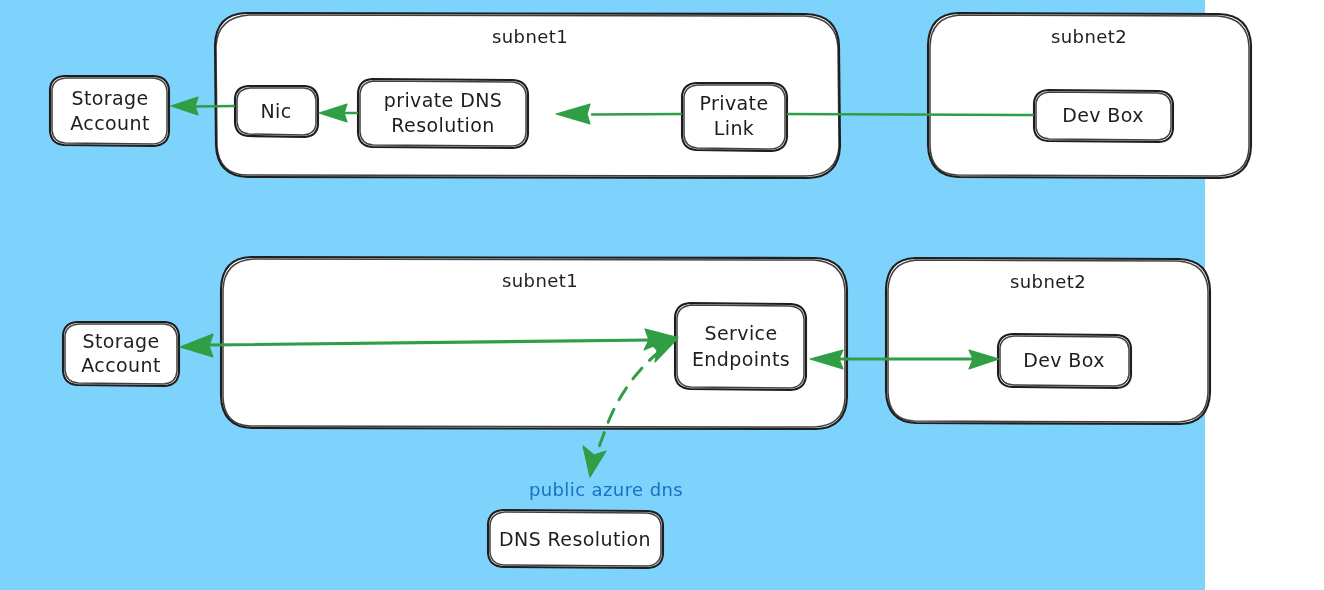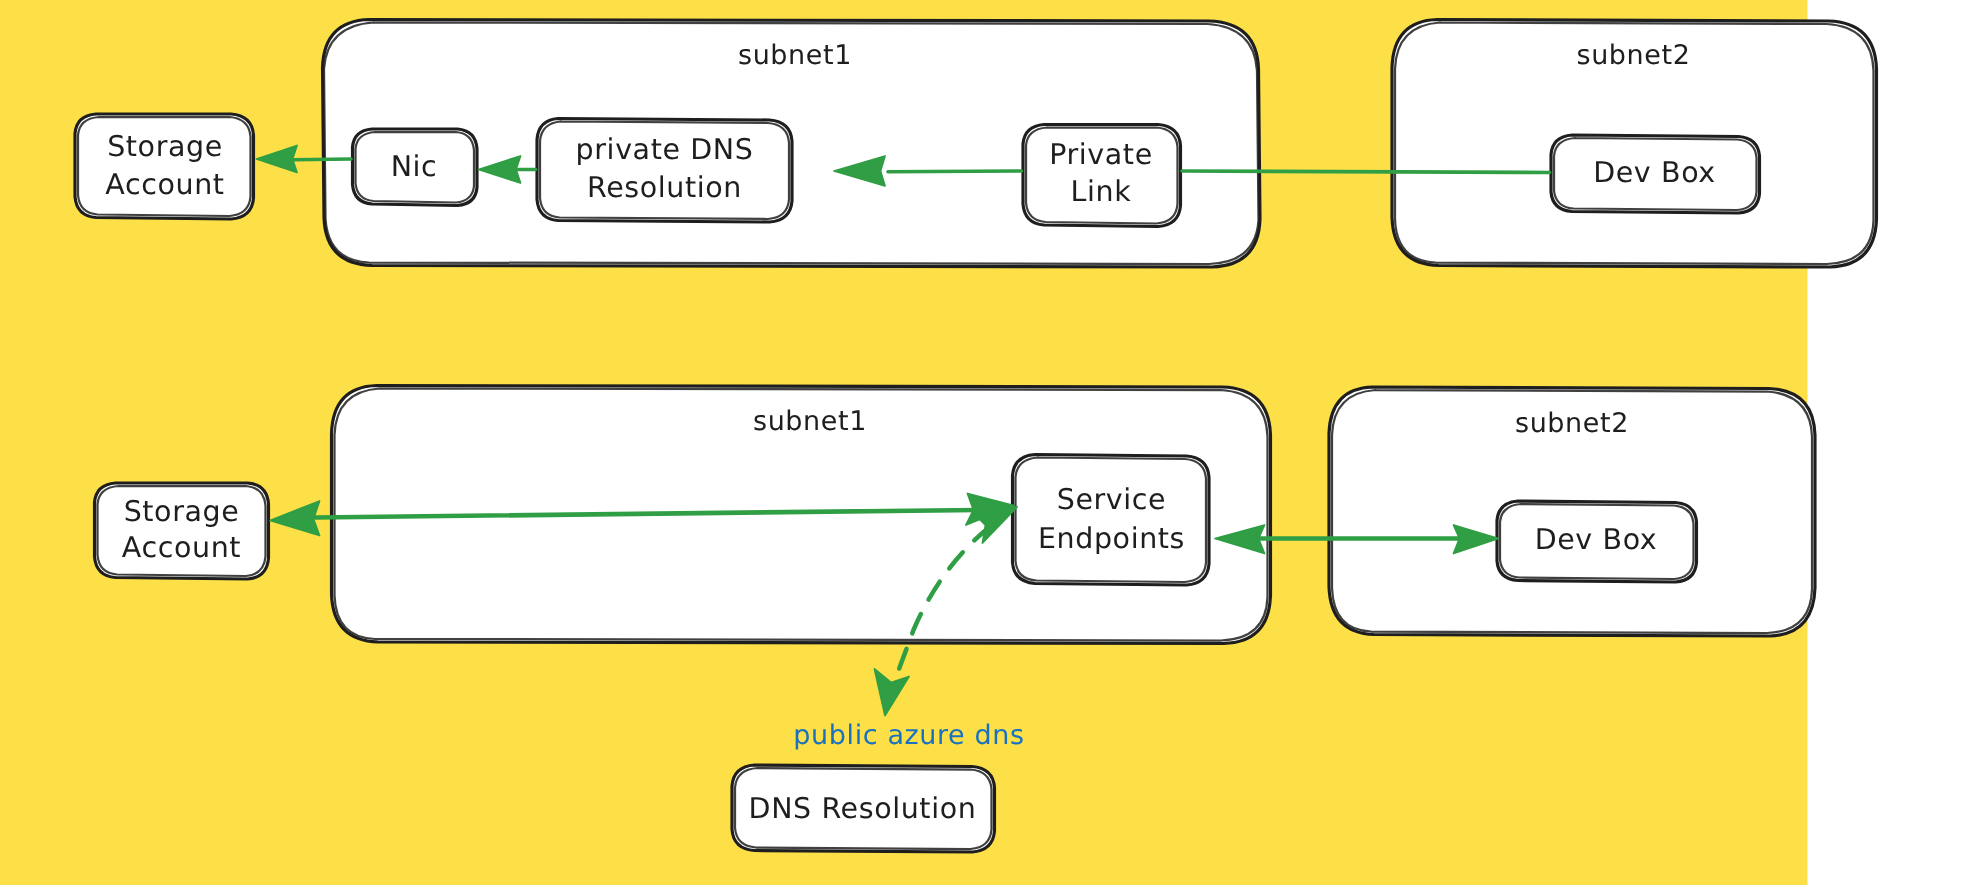--- a/index.html
+++ b/index.html
@@ -10,21 +10,21 @@
   body {
     width: 1324px;
     height: 590px;
     overflow: hidden;
     font-family: "DejaVu Sans", sans-serif;
   }
   #diagram-root {
     position: relative;
     width: 1205px;
     height: 590px;
-    background: #fde047;
+    background: #7dd3fc;
   }
   svg#scene {
     display: block;
     width: 1324px;
     height: 590px;
   }
   .sketch-stroke {
     fill: none;
     stroke: #1e1e1e;
     stroke-width: 2.1;

